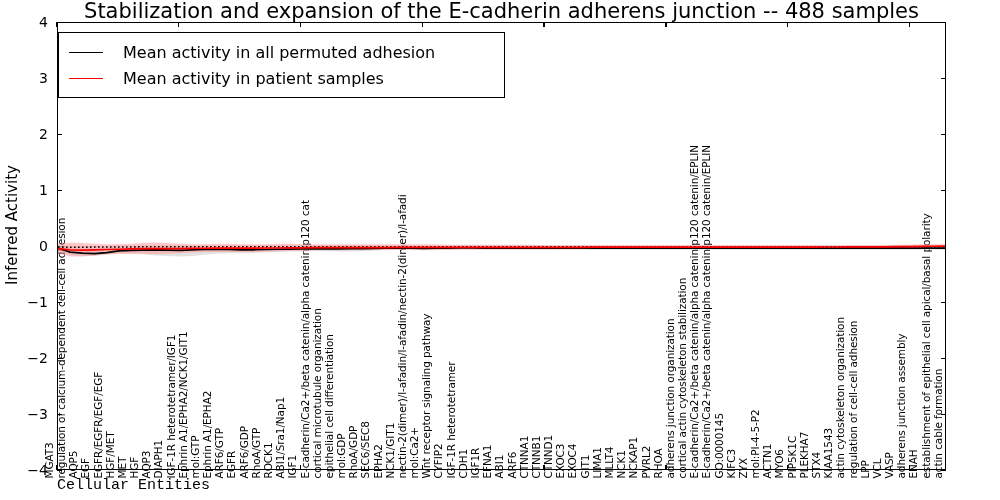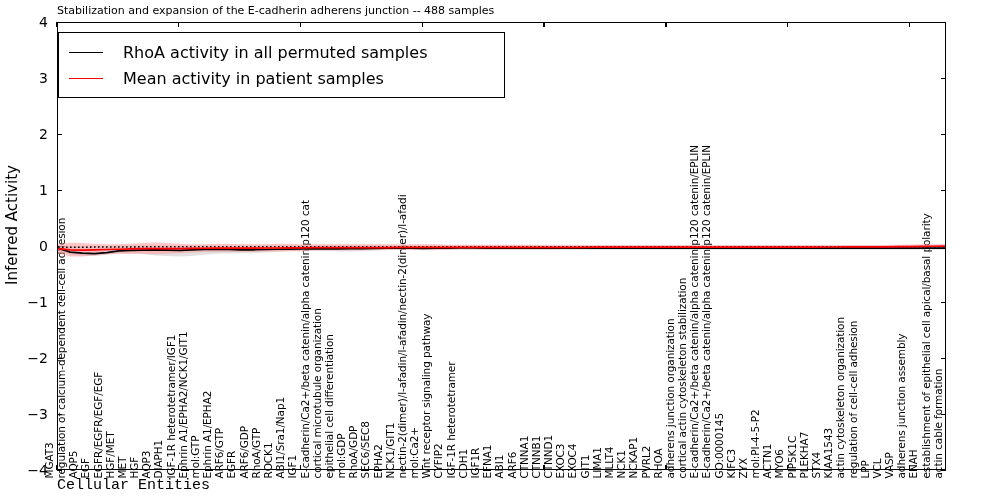--- a/index.html
+++ b/index.html
@@ -1,22 +1,22 @@
 <!DOCTYPE html>
 <html><head>
 <meta charset="utf-8">
 <style>
   html,body{margin:0;padding:0;background:#ffffff;}
   body{width:1000px;height:500px;overflow:hidden;
        font-family:"DejaVu Sans","Liberation Sans",sans-serif;color:#000;}
   #fig{position:relative;width:1000px;height:500px;}
 
   
-  #title{position:absolute;left:57px;top:1px;width:889px;
-         font-size:11px;line-height:20px;white-space:nowrap;}
+  #title{position:absolute;left:57px;top:1px;width:889px;text-align:center;
+         font-size:21px;line-height:20px;white-space:nowrap;}
 
   
   #plot{position:absolute;left:57px;top:22px;width:889px;height:448px;
         border:1.3px solid #000;box-sizing:border-box;overflow:hidden;}
 
   
   #ylabel{position:absolute;left:-212px;top:216px;width:448px;text-align:center;
           transform:rotate(-90deg);transform-origin:center center;
           font-size:15px;white-space:nowrap;}
   .ytick{position:absolute;right:952px;width:40px;text-align:right;
@@ -182,21 +182,21 @@
         </svg>
       </div>
   </div>
 
   <div id="xlabel">Cellular Entities</div>
 
   <div id="legend-host">
       <div style="position: absolute; left: 58px; top: 32px; width: 447px; height: 66px; border: 1.2px solid rgb(0, 0, 0); background: rgb(255, 255, 255); box-sizing: border-box; padding: 6px 0px 0px;">
         <div style="display: flex; align-items: center; height: 26px; padding-left: 10px;">
           <span style="display: inline-block; width: 34px; height: 0px; border-top: 1.8px solid rgb(0, 0, 0); margin-right: 20px;"></span>
-          <span style="font-size: 16px; white-space: nowrap;">RhoA activity in all permuted samples</span>
+          <span style="font-size: 16px; white-space: nowrap;">Mean activity in all permuted adhesion</span>
         </div>
         <div style="display: flex; align-items: center; height: 26px; padding-left: 10px;">
           <span style="display: inline-block; width: 34px; height: 0px; border-top: 1.8px solid rgb(255, 0, 0); margin-right: 20px;"></span>
           <span style="font-size: 16px; white-space: nowrap; text-align: right;">Mean activity in patient samples</span>
         </div>
       </div>
     </div>
 </div>
 
 </body></html>

